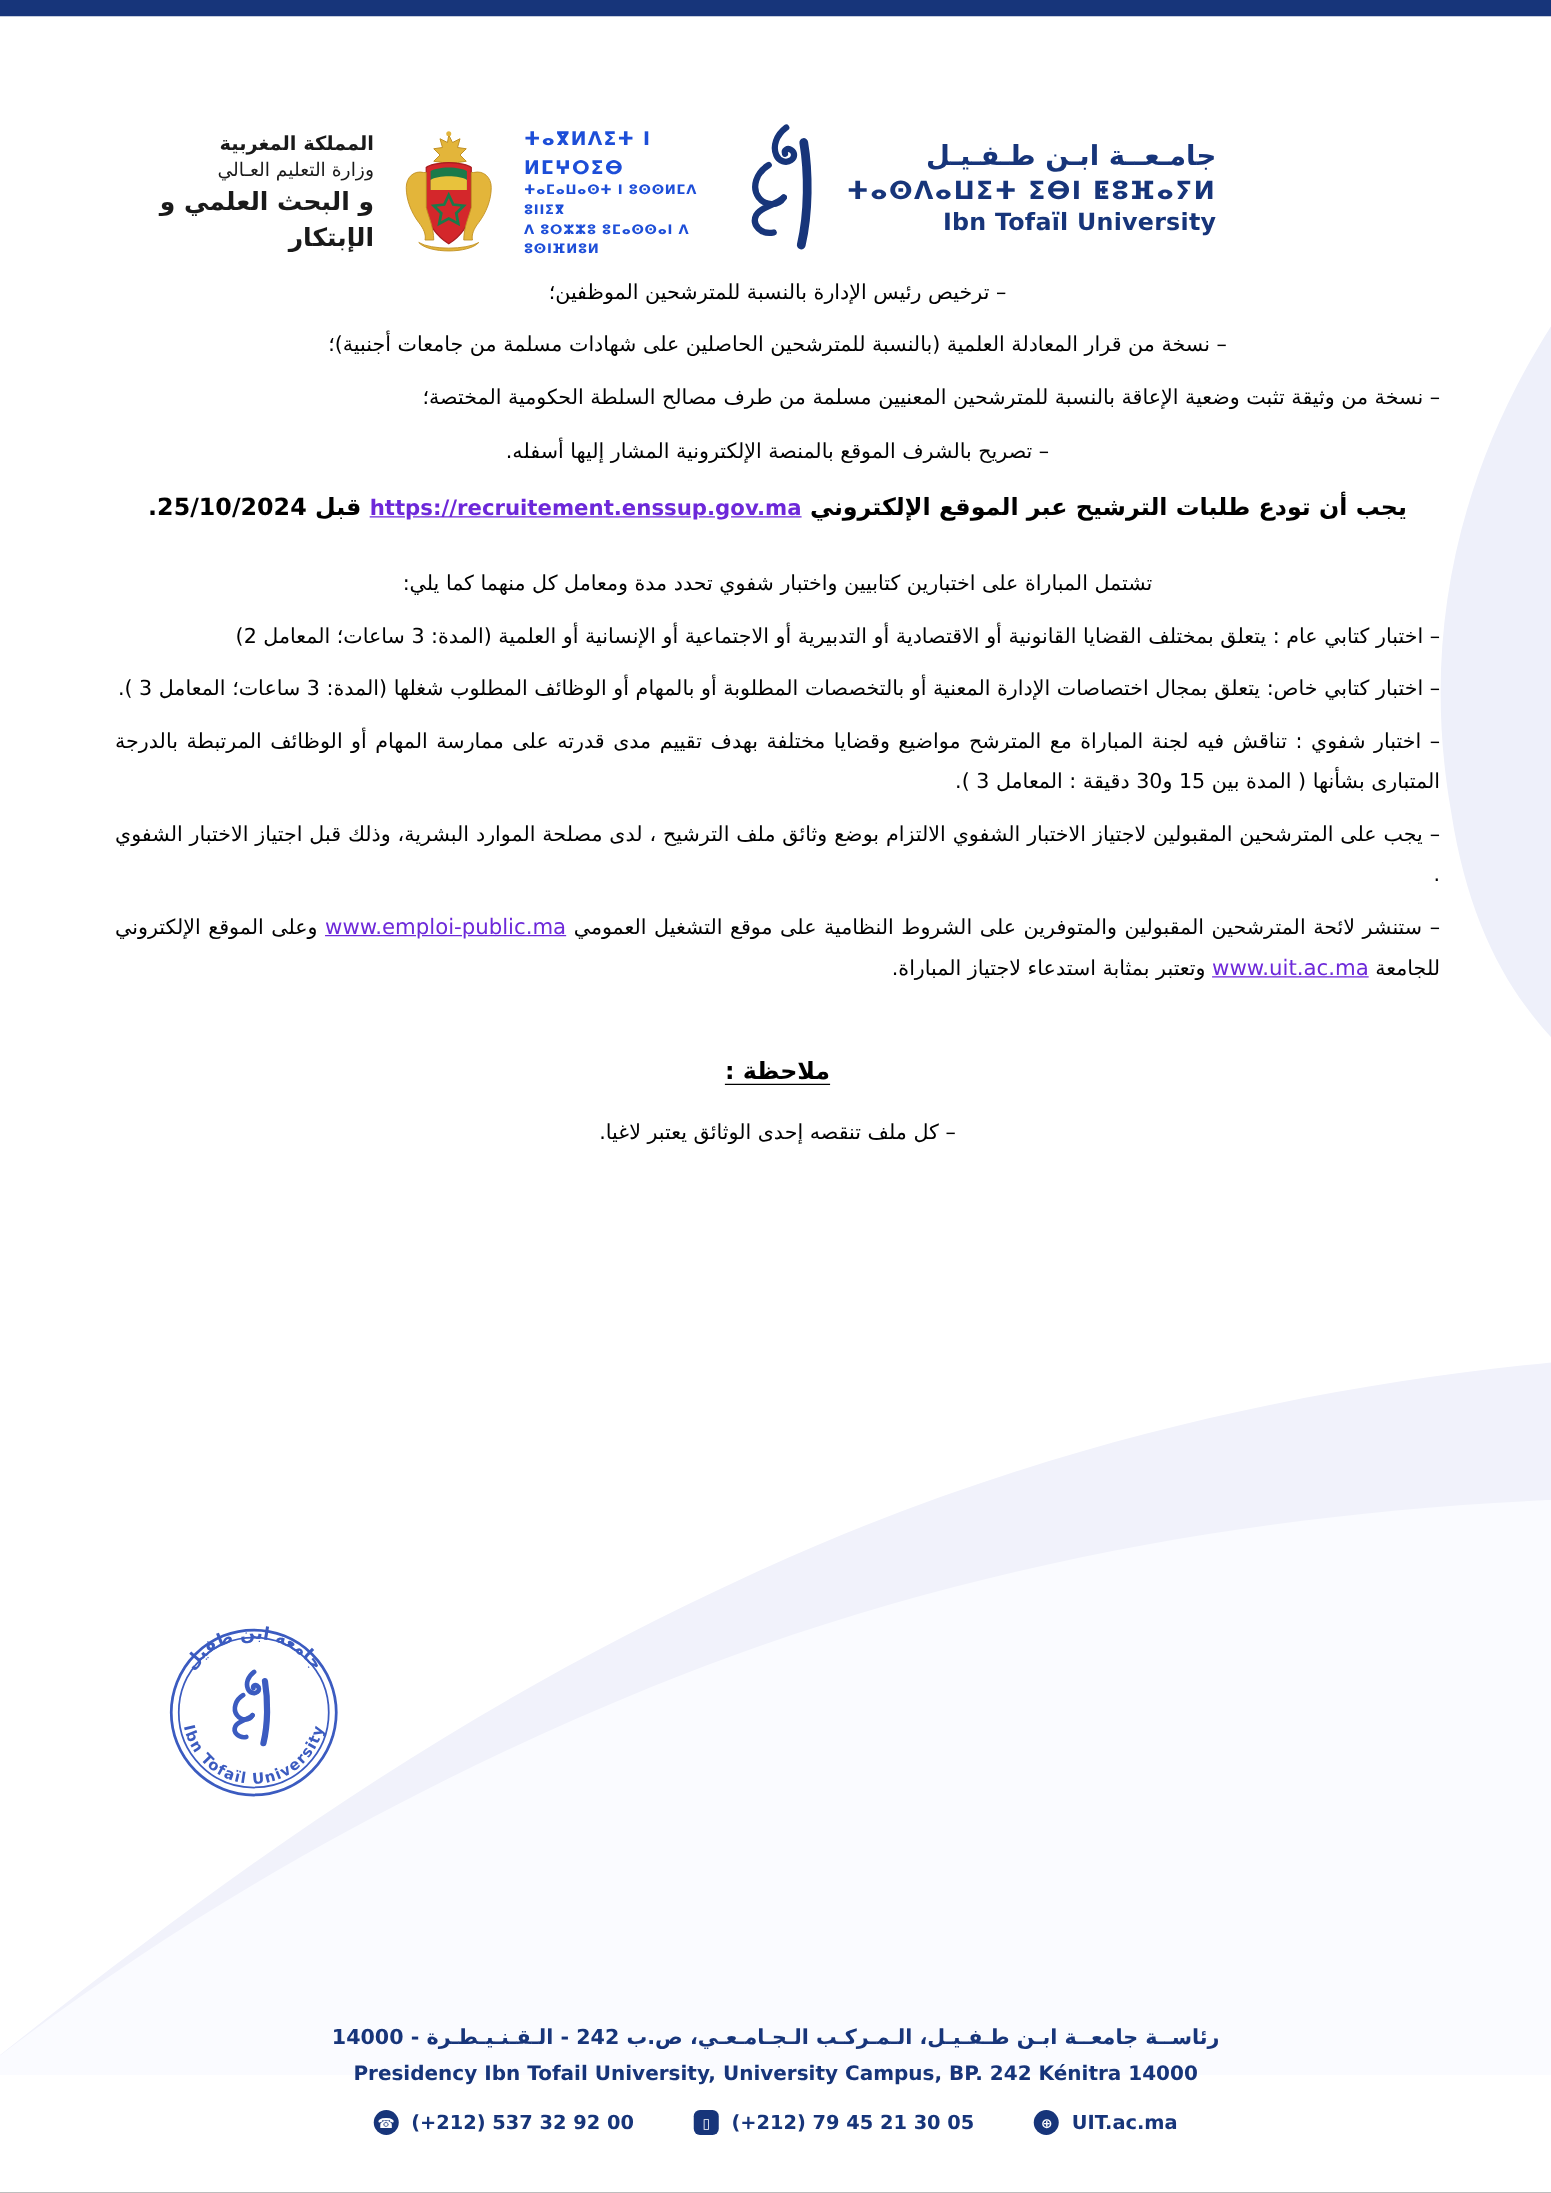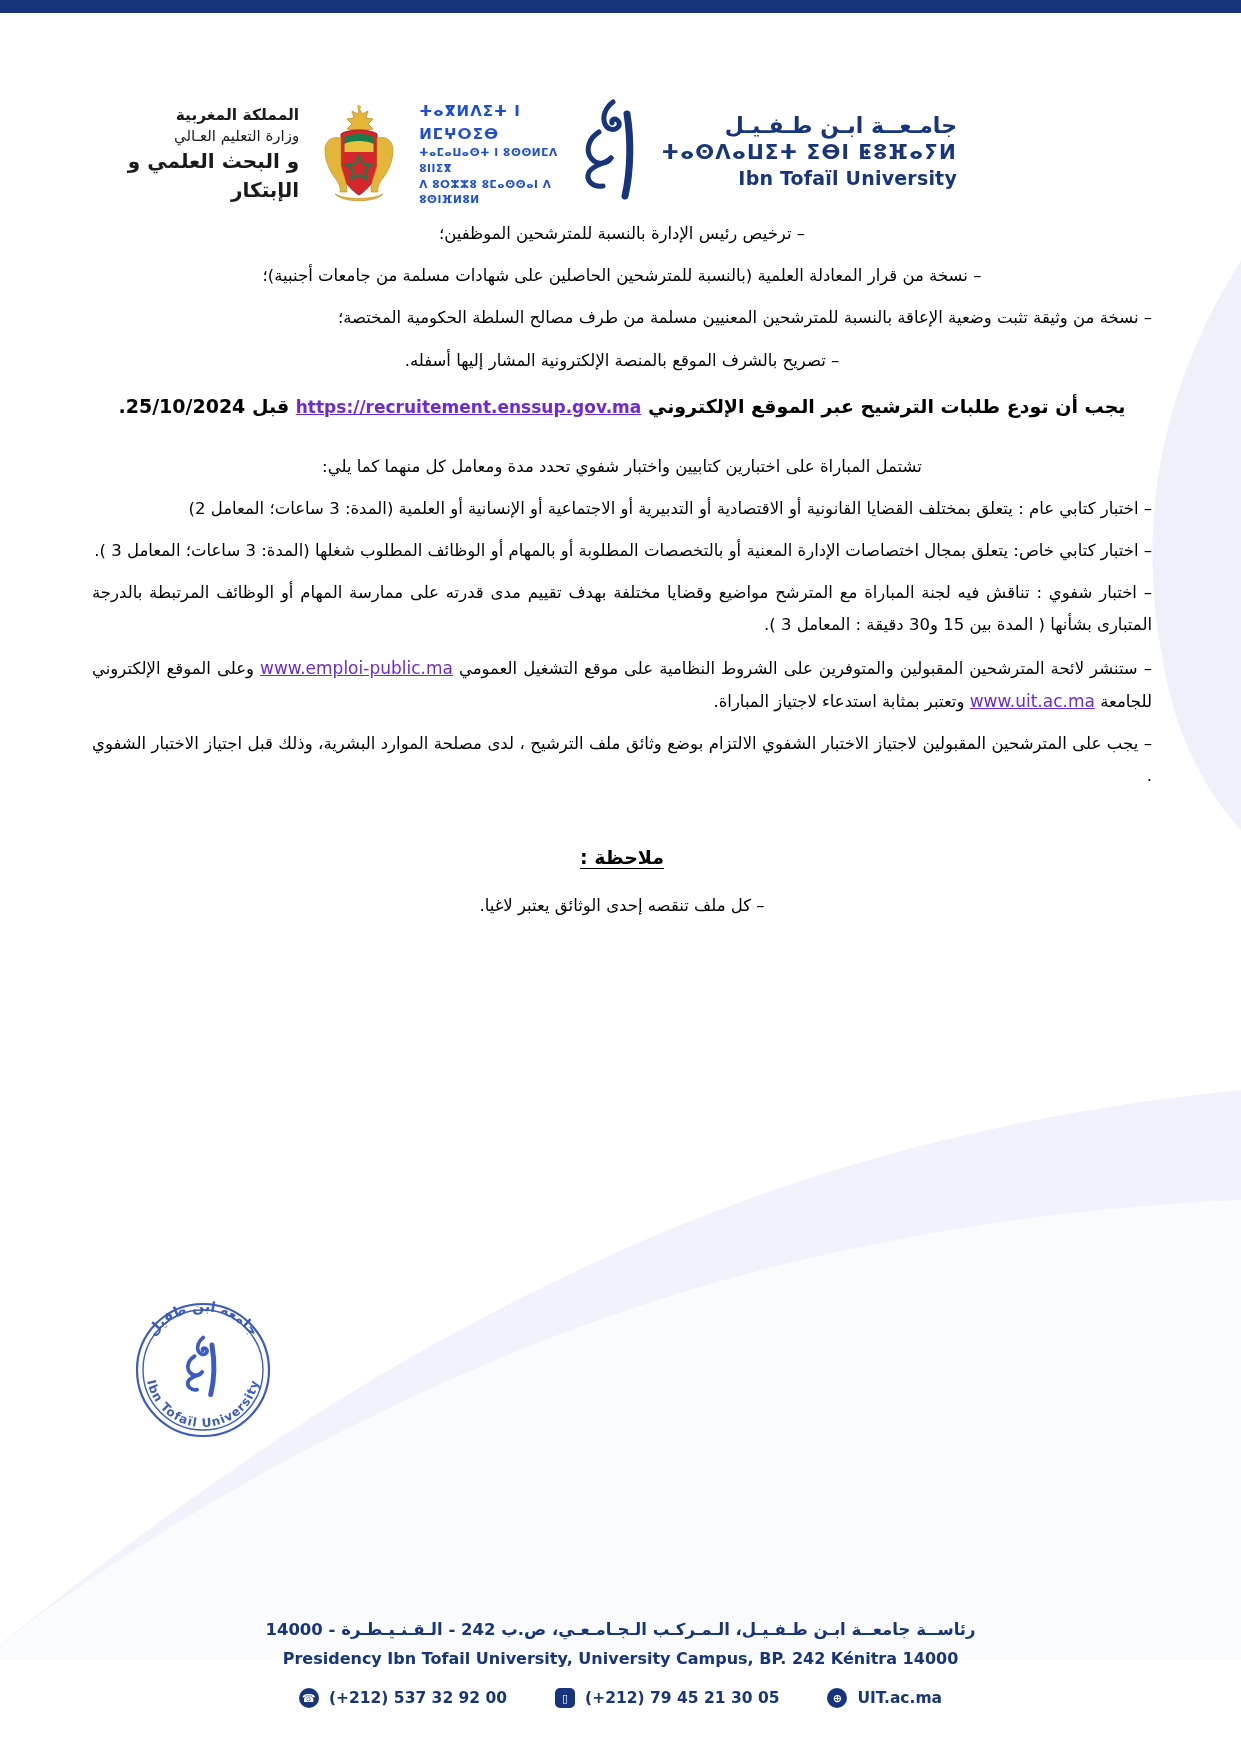--- a/index.html
+++ b/index.html
@@ -35,20 +35,21 @@
   }
   .swoosh svg { display: block; }
 
   
   .header {
     position: absolute;
     top: 96px; left: 0;
     width: 1015px;
     height: 115px;
     z-index: 3;
+    padding-left: 16px;
   }
   .gov-block {
     position: absolute;
     top: 8px;
     left: 88px;
     width: 500px;
     height: 100px;
     display: flex;
     flex-direction: row-reverse;
     align-items: center;
@@ -295,29 +296,29 @@
       <span>قبل 25/10/2024.</span>
     </p>
 
 
     <p class="ln" style="text-align:center;">تشتمل المباراة على اختبارين كتابيين واختبار شفوي تحدد مدة ومعامل كل منهما كما يلي:</p>
 
     <p class="ln just">‏–  اختبار كتابي عام :  يتعلق بمختلف القضايا القانونية أو الاقتصادية أو التدبيرية أو الاجتماعية أو الإنسانية أو العلمية  (المدة: 3 ساعات؛ المعامل 2)</p>
     <p class="ln just">‏–  اختبار كتابي خاص: يتعلق بمجال اختصاصات الإدارة المعنية أو بالتخصصات المطلوبة أو بالمهام أو الوظائف المطلوب شغلها (المدة: 3 ساعات؛ المعامل 3 ).</p>
     <p class="ln just">‏–  اختبار شفوي :  تناقش فيه لجنة المباراة مع المترشح مواضيع وقضايا مختلفة بهدف تقييم مدى قدرته على ممارسة المهام أو الوظائف المرتبطة بالدرجة المتبارى بشأنها ( المدة بين 15 و30 دقيقة : المعامل 3 ).</p>
 
+    <p class="ln just">‏–  يجب على المترشحين المقبولين لاجتياز الاختبار الشفوي الالتزام بوضع وثائق ملف الترشيح ، لدى مصلحة الموارد البشرية، وذلك قبل اجتياز الاختبار الشفوي .</p>
+
     <p class="ln just">
       <span>‏–  ستنشر لائحة المترشحين المقبولين والمتوفرين على الشروط النظامية على موقع التشغيل العمومي</span>
       <a class="link ltr" href="#">www.emploi-public.ma</a>
       <span>وعلى الموقع الإلكتروني للجامعة</span>
       <a class="link ltr" href="#">www.uit.ac.ma</a>
       <span>وتعتبر بمثابة استدعاء لاجتياز المباراة.</span>
     </p>
-
-    <p class="ln just">‏–  يجب على المترشحين المقبولين لاجتياز الاختبار الشفوي الالتزام بوضع وثائق ملف الترشيح ، لدى مصلحة الموارد البشرية، وذلك قبل اجتياز الاختبار الشفوي .</p>
 
     <p class="sec-head note" style="text-align:center;">ملاحظة :</p>
 
     <p class="ln" style="text-align:center;">‏–  كل ملف تنقصه إحدى الوثائق يعتبر لاغيا.</p>
   </div>
 
   <div class="stamp">
     <svg viewBox="0 0 170 170" width="170" height="170">
       <defs>
         <path id="arcTop" d="M 26,85 A 59,59 0 0 1 144,85" fill="none"></path>

